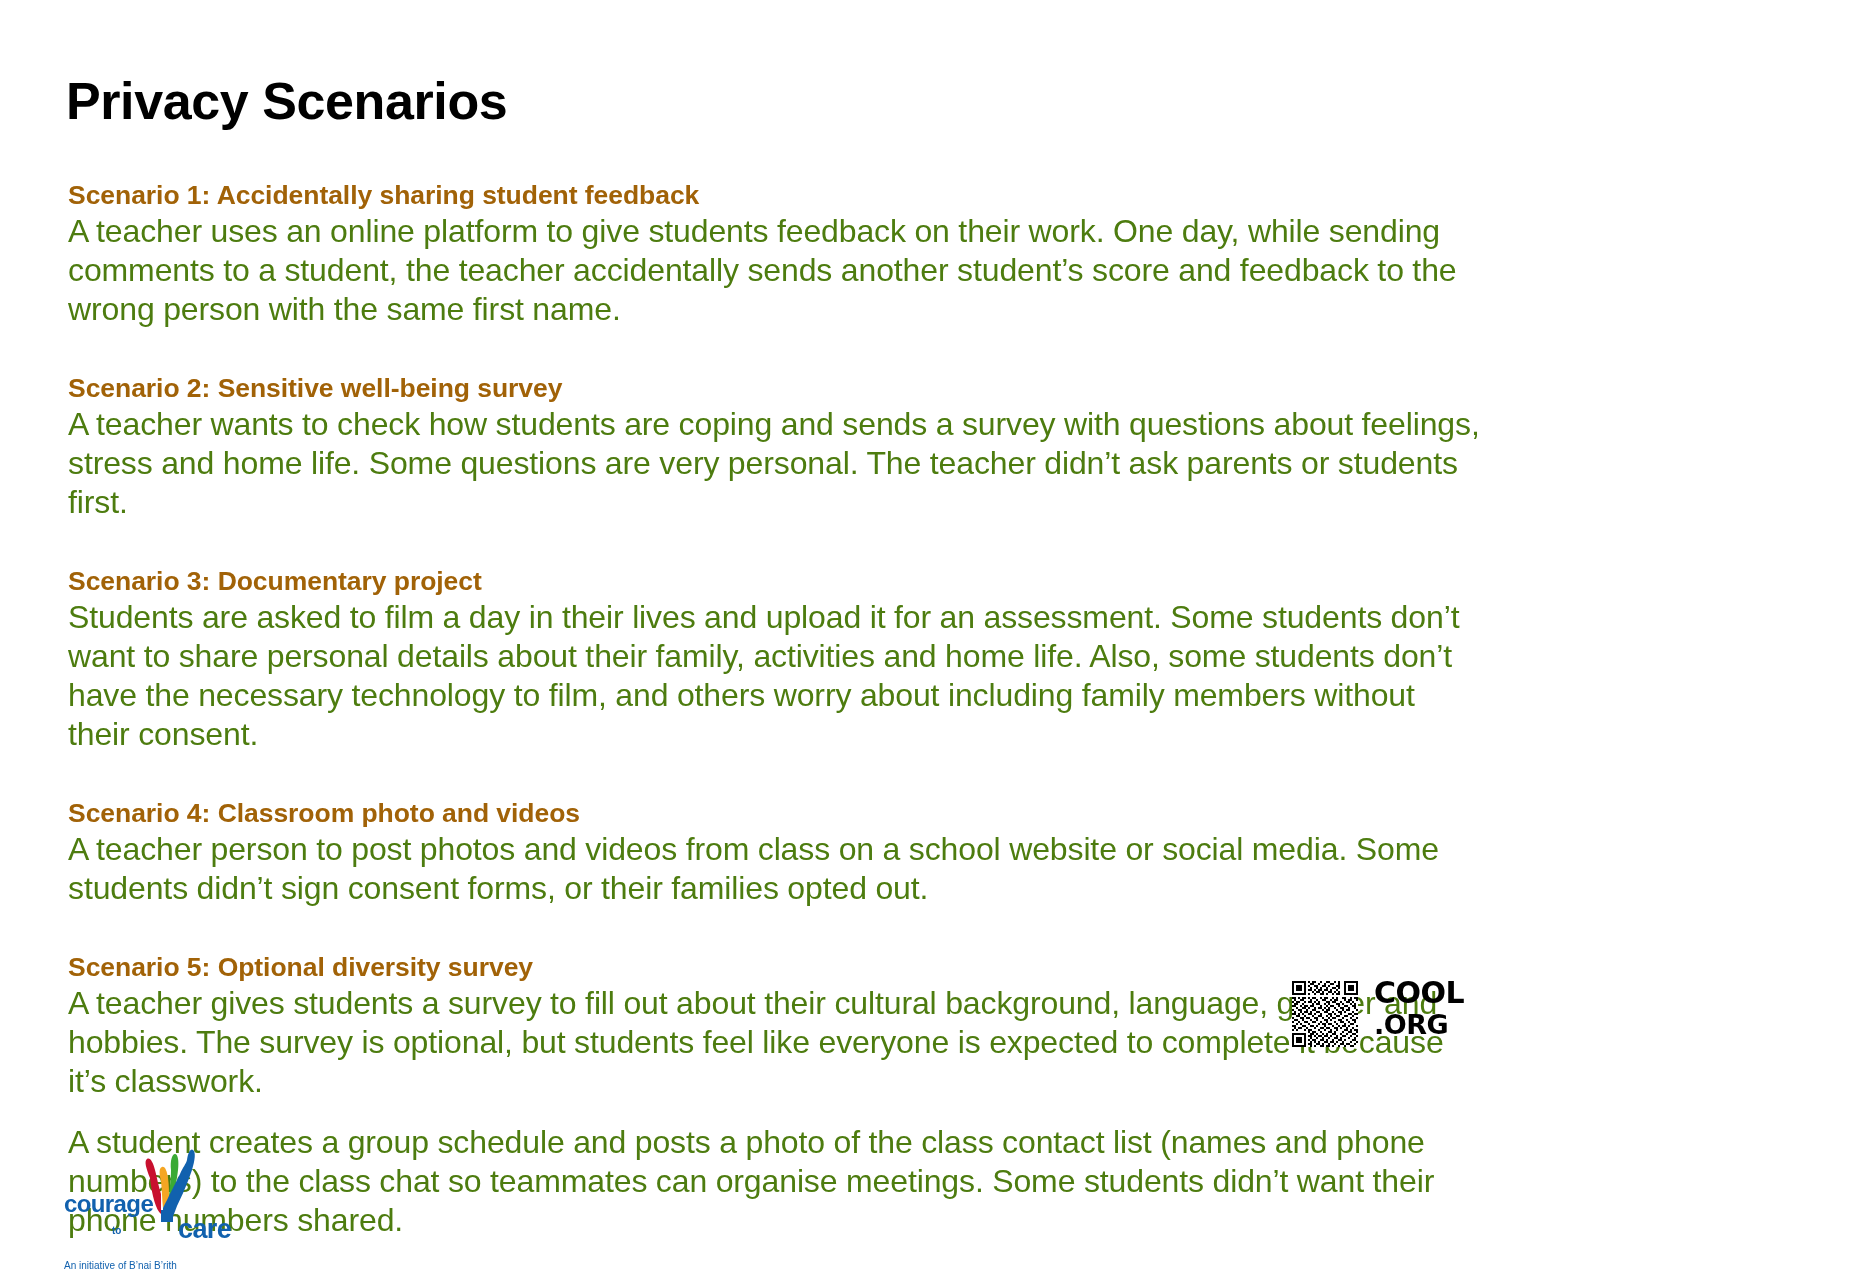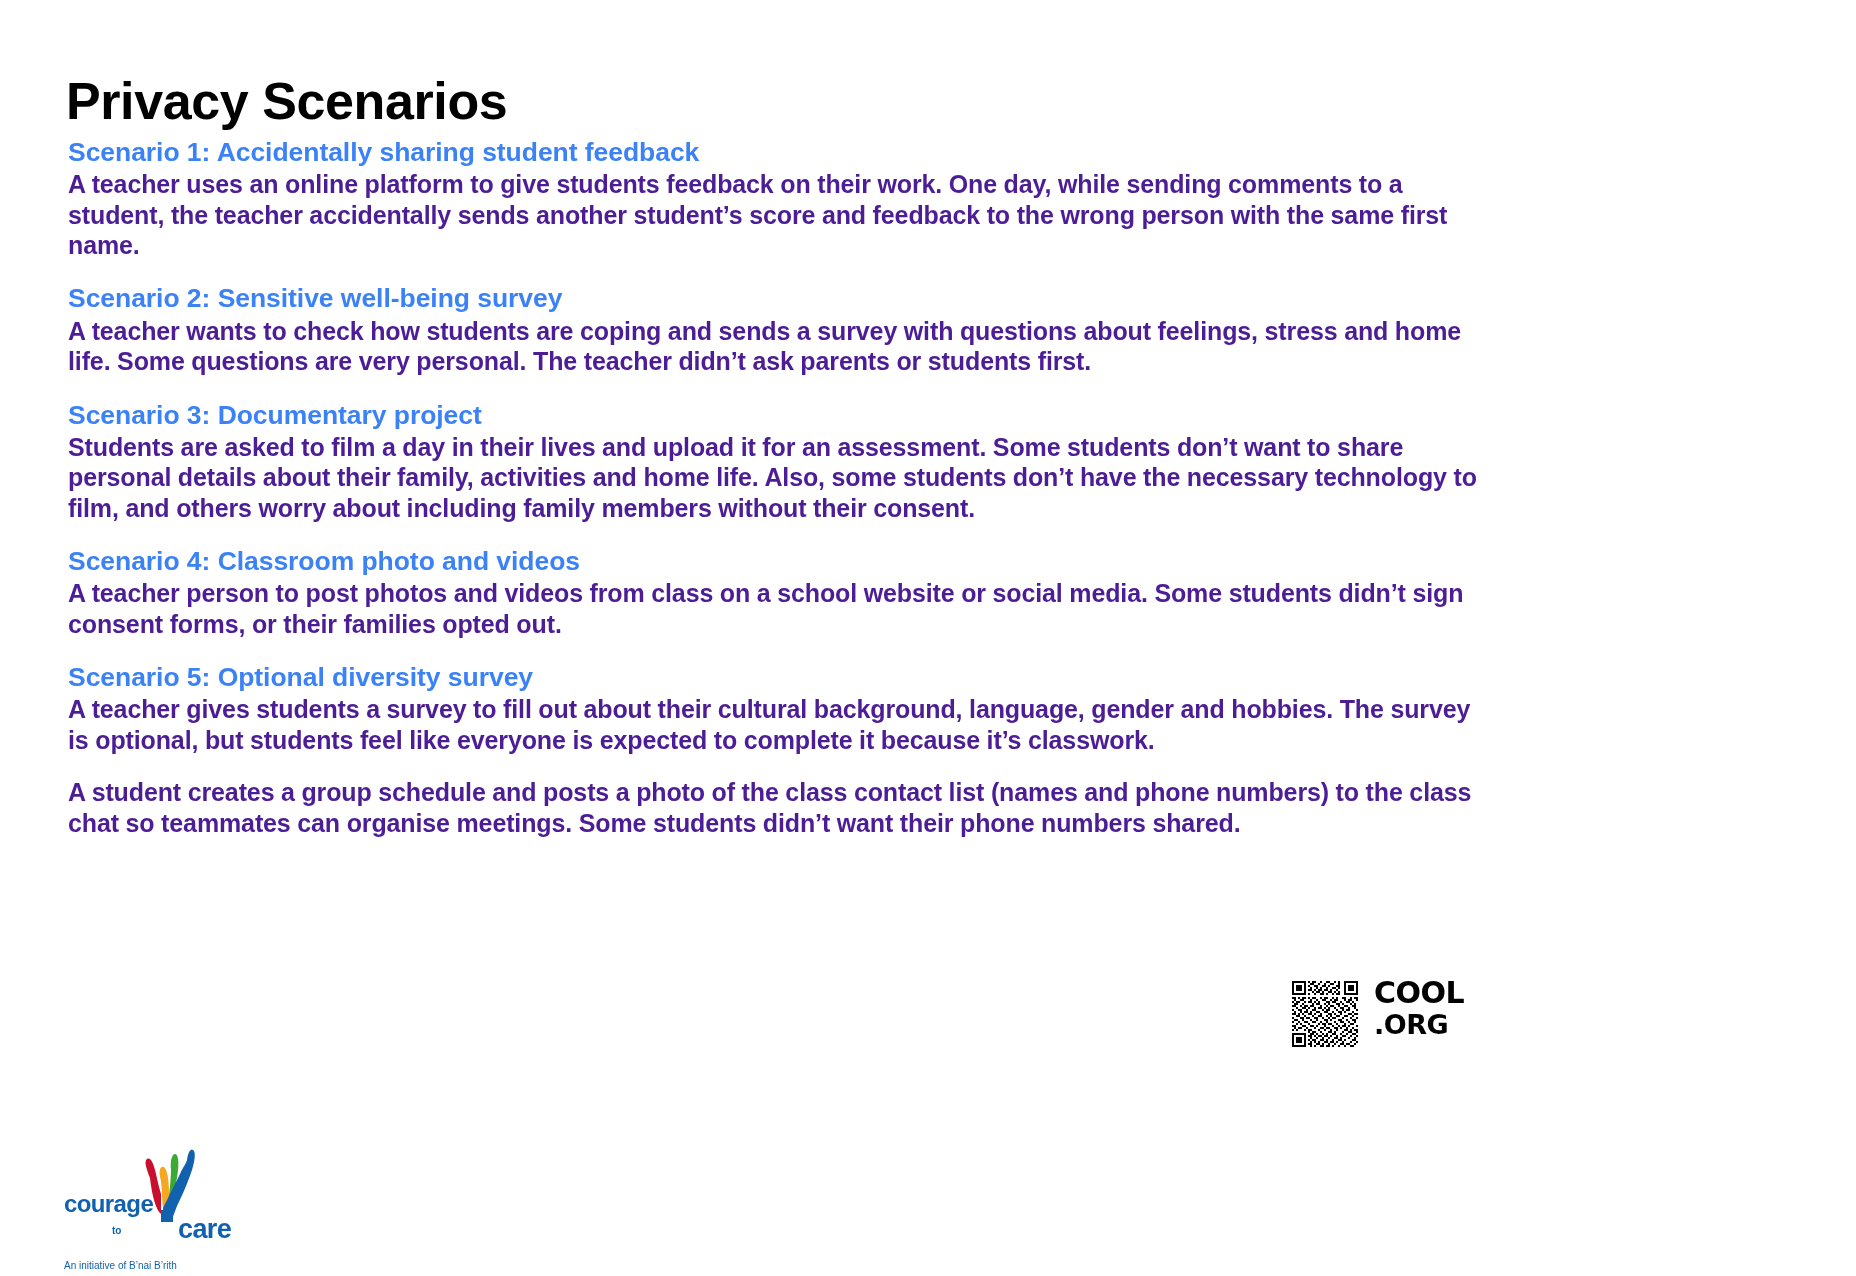--- a/index.html
+++ b/index.html
@@ -44,30 +44,31 @@
   }
 
   .scenario {
     margin-bottom: 22px;
   }
   .scenario:last-child { margin-bottom: 0; }
 
   .scenario-heading {
     font-size: 26.5px;
     font-weight: bold;
-    color: #3b82f6;
+    color: #a16207;
     line-height: 1.22;
     letter-spacing: -0.05px;
     margin-bottom: 1px;
+    margin-top: 43px;
   }
 
   .scenario-body {
-    font-size: 25px;
-    font-weight: bold;
-    color: #4c1d95;
+    font-size: 32px;
+    font-weight: normal;
+    color: #4d7c0f;
     line-height: 1.215;
     letter-spacing: -0.12px;
     word-spacing: -0.2px;
   }
 
   
   .footer-left-logo {
     position: absolute;
     left: 64px;
     top: 1148px;

